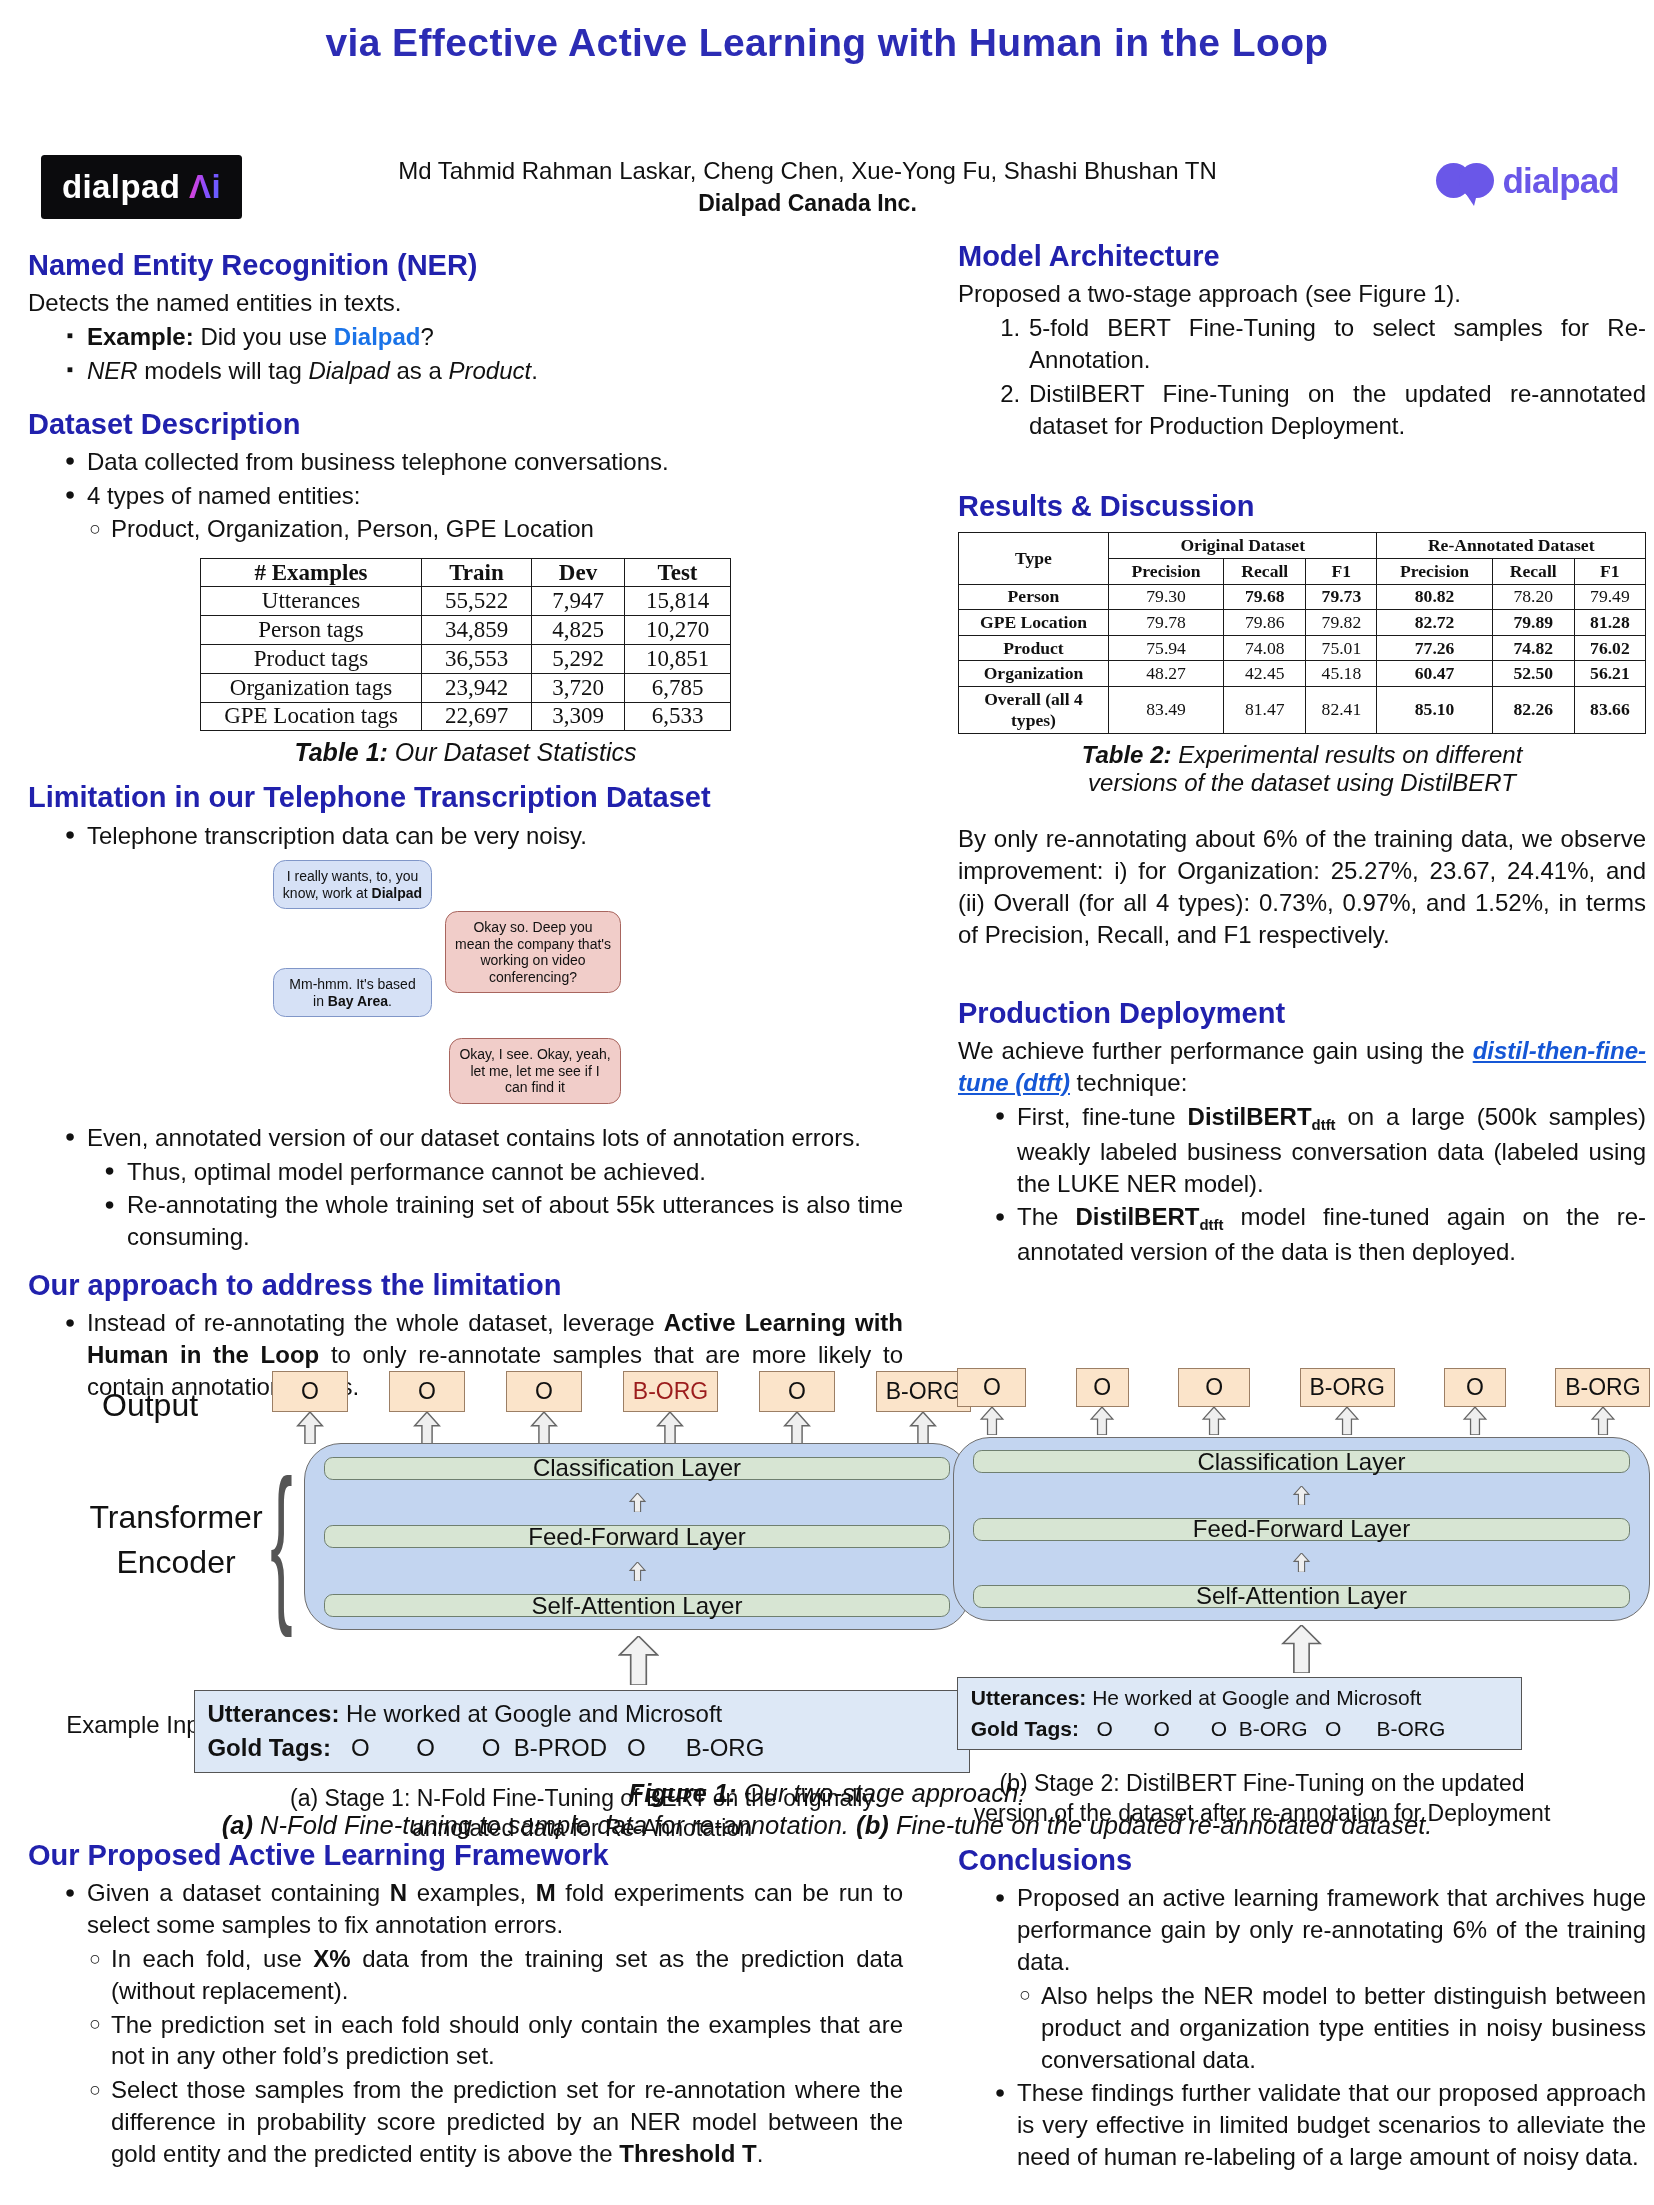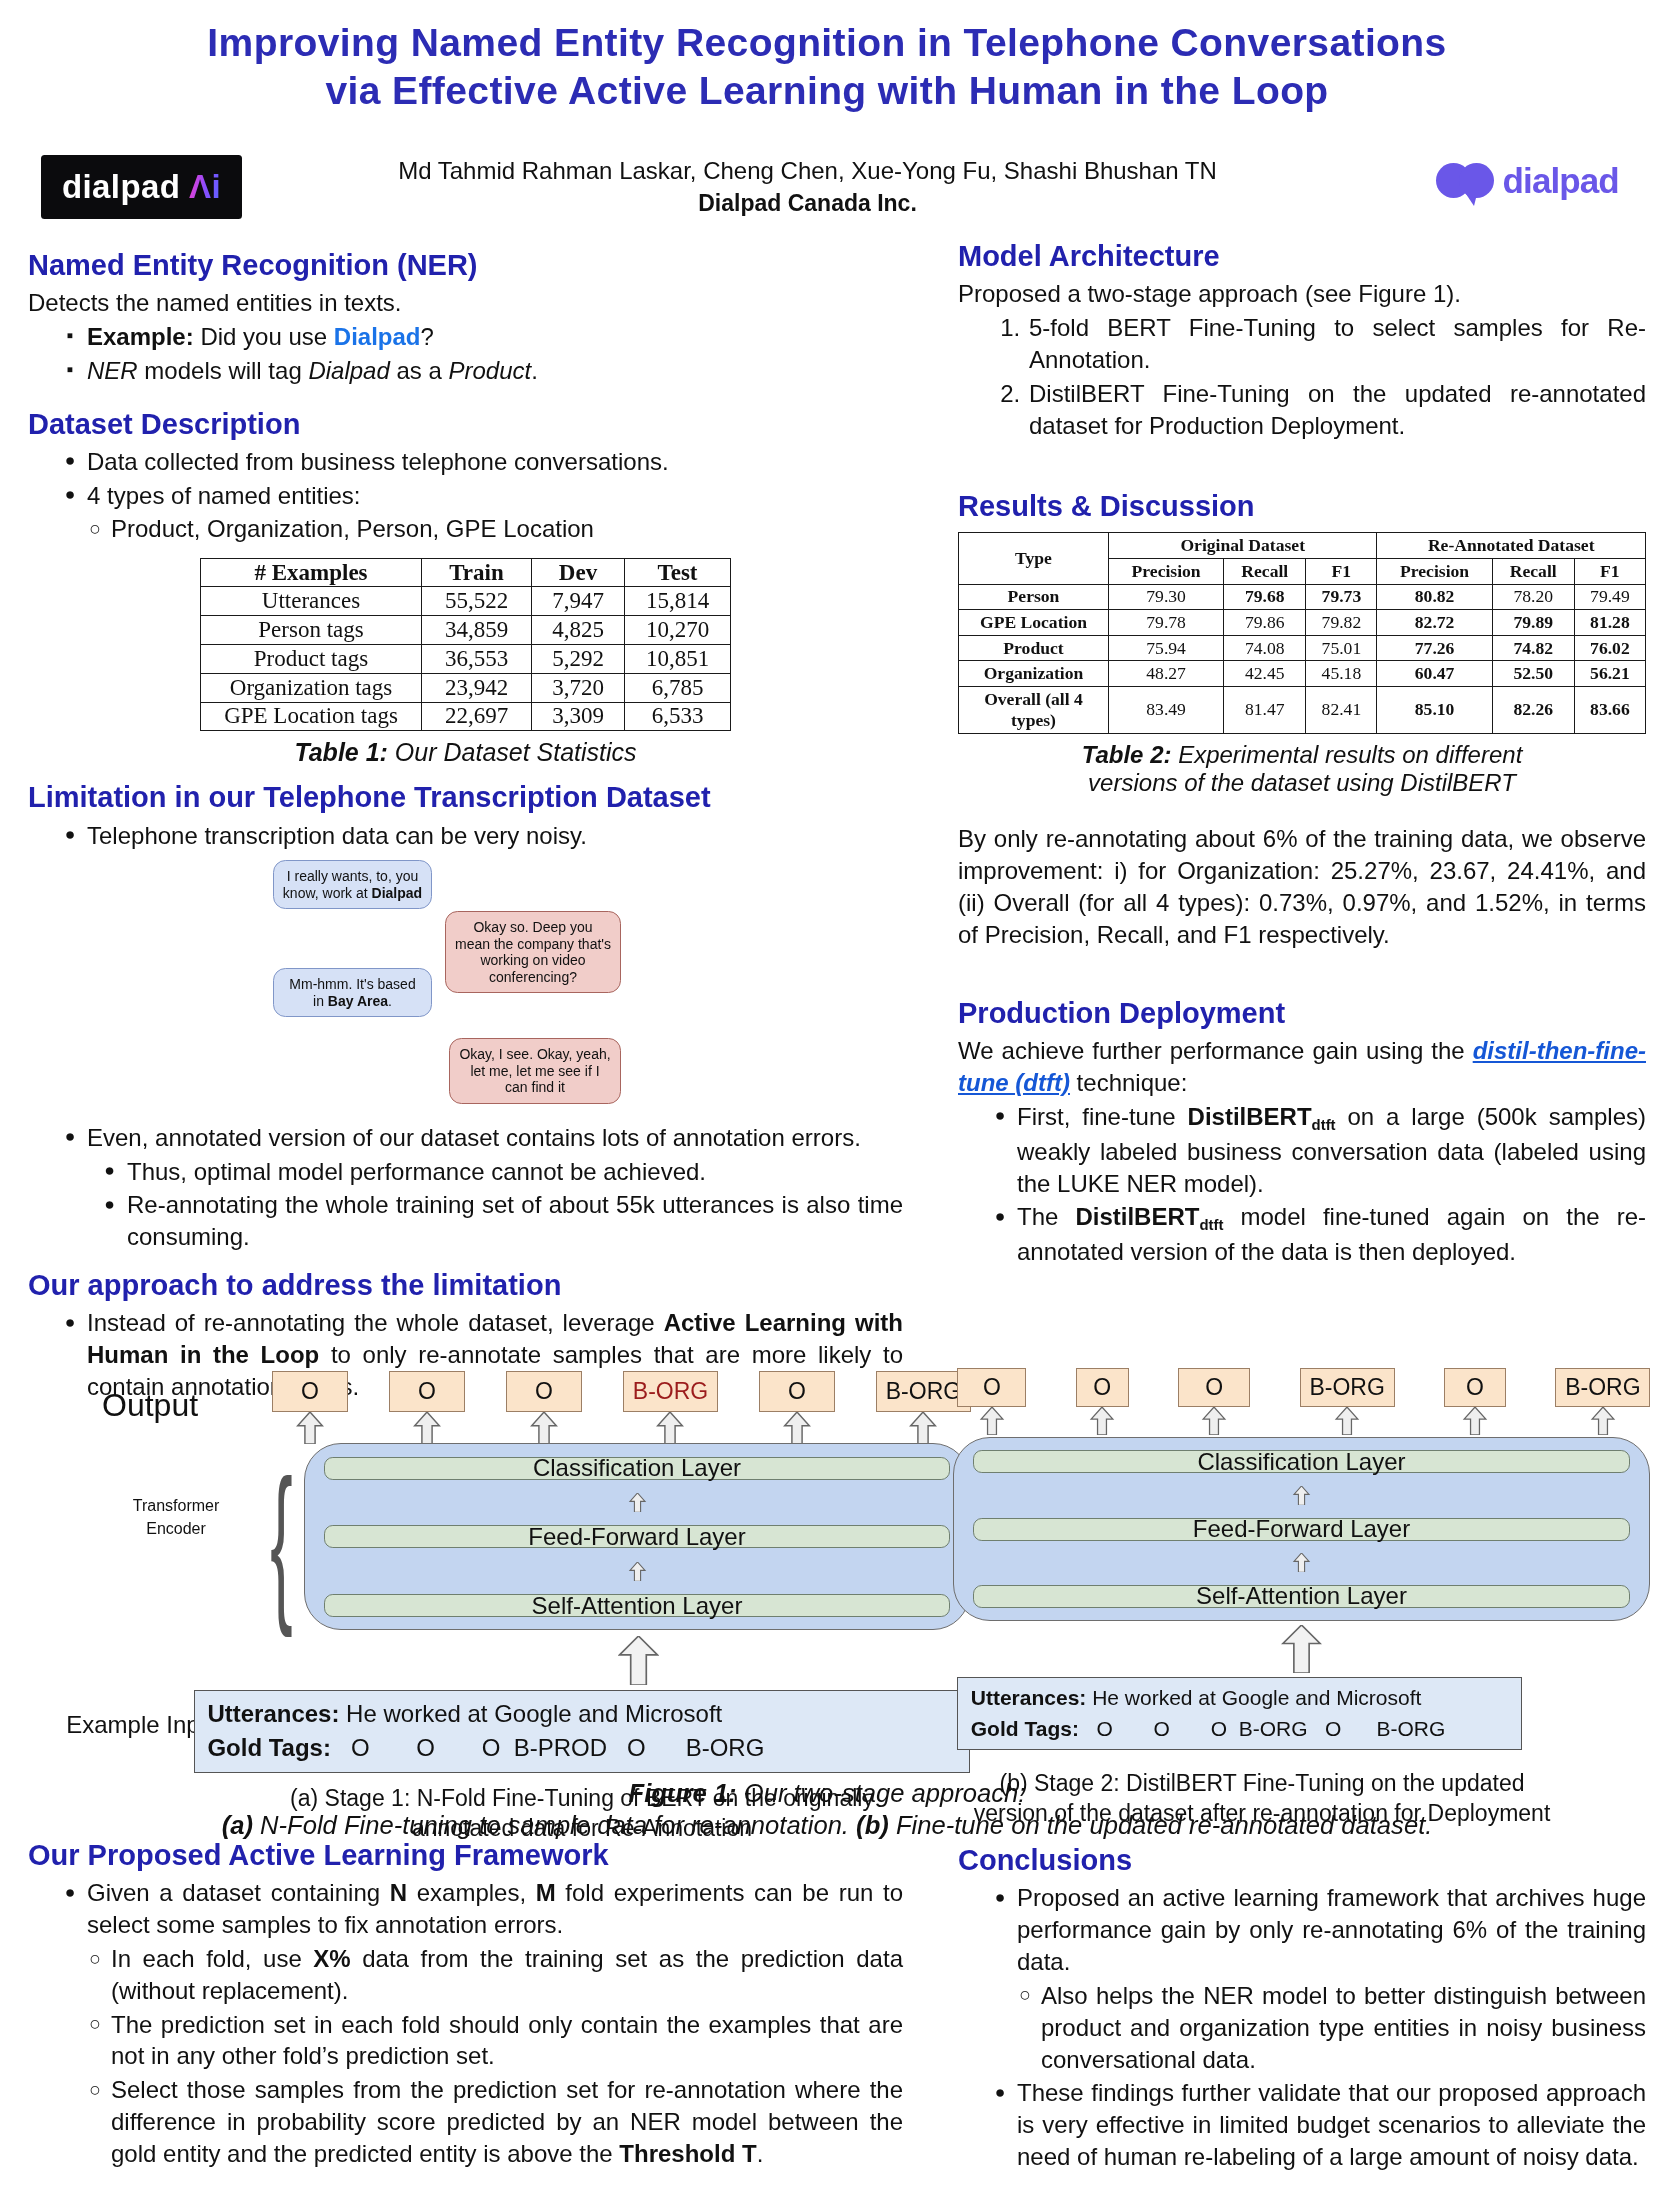--- a/index.html
+++ b/index.html
@@ -78,38 +78,37 @@
   .out-label { position:absolute; font-size:32px; }
   .tagrow { position:absolute; display:flex; justify-content:space-between; }
   .tagcol { display:flex; flex-direction:column; align-items:center; }
   .tag { min-width:76px; height:41px; background:#fbe4ca; border:1.8px solid #9c7f65;
          display:flex; align-items:center; justify-content:center; font-size:23px; padding:0 8.8px; }
   .tag.red { color:#9b1c1c; }
   .encoder { position:absolute; background:#c3d5f0; border:1.8px solid #6e6e6e; border-radius:37px;
              padding:12.4px 19.4px; display:flex; flex-direction:column; align-items:center; justify-content:space-between; }
   .layer { width:100%; height:23px; background:#d7e5d3; border:1.8px solid #6f7f6f; border-radius:8.8px;
            display:flex; align-items:center; justify-content:center; font-size:24px; }
-  .enc-label { position:absolute; font-size:16px; text-align:center; line-height:1.4; }
+  .enc-label { position:absolute; font-size:32px; text-align:center; line-height:1.4; }
   .brace { position:absolute; font-size:56px; color:#555; transform:scaleY(3.1) scaleX(1.2); transform-origin:center; }
   .bigarrow { position:absolute; }
   .inbox { position:absolute; background:#dde8f6; border:1.8px solid #555; padding:5.3px 12.4px; line-height:1.45; }
   .inbox .pre span { white-space:pre; }
   .in-label { position:absolute; font-size:24px; }
   .subcap { position:absolute; text-align:center; font-size:23px; line-height:1.3; }
   .figcap { position:absolute; width:1654px; text-align:center; font-size:25.6px; line-height:1.25; }
 
   
   .bot-left  { position:absolute; left:28px;  top:1839px; width:875px; }
   .bot-right { position:absolute; left:958px; top:1844px; width:688px; }
 </style>
 </head>
 <body>
 
 <div class="title">
-  <div>Improving Named Entity Recognition in Telephone Conversations</div>
   <div>via Effective Active Learning with Human in the Loop</div>
 </div>
 <div class="logo-ai">
   <span>dialpad</span>
     <span class="lam">Λi</span>
 </div>
 <div class="authors">Md Tahmid Rahman Laskar, Cheng Chen, Xue-Yong Fu, Shashi Bhushan TN</div>
 <div class="affil">Dialpad Canada Inc.</div>
 <div class="logo-dp">
   <span class="mark">

